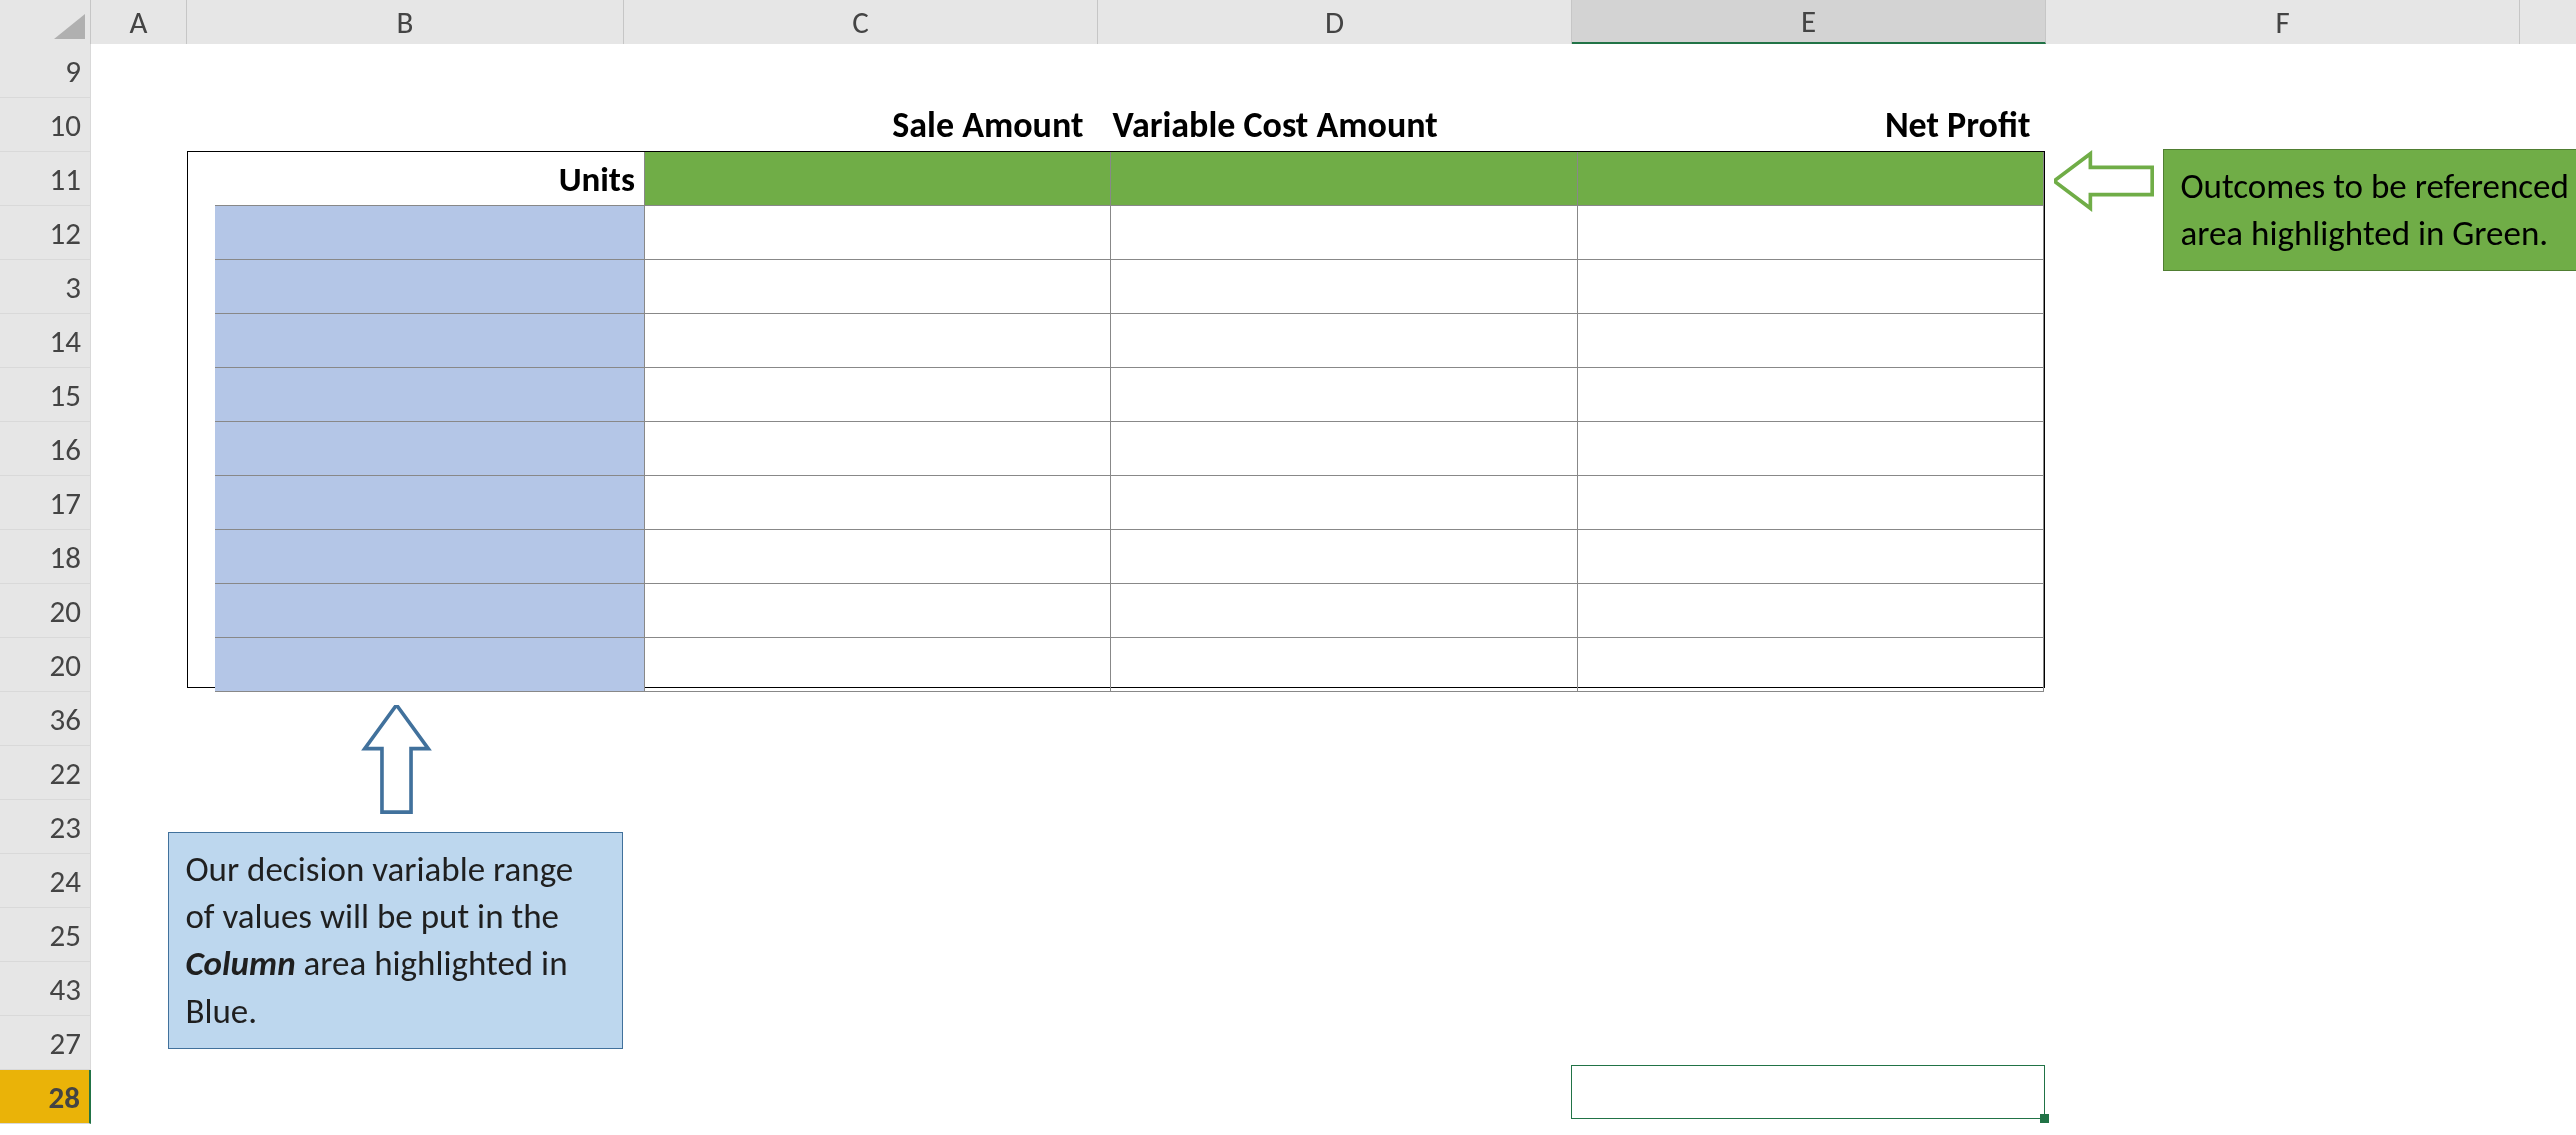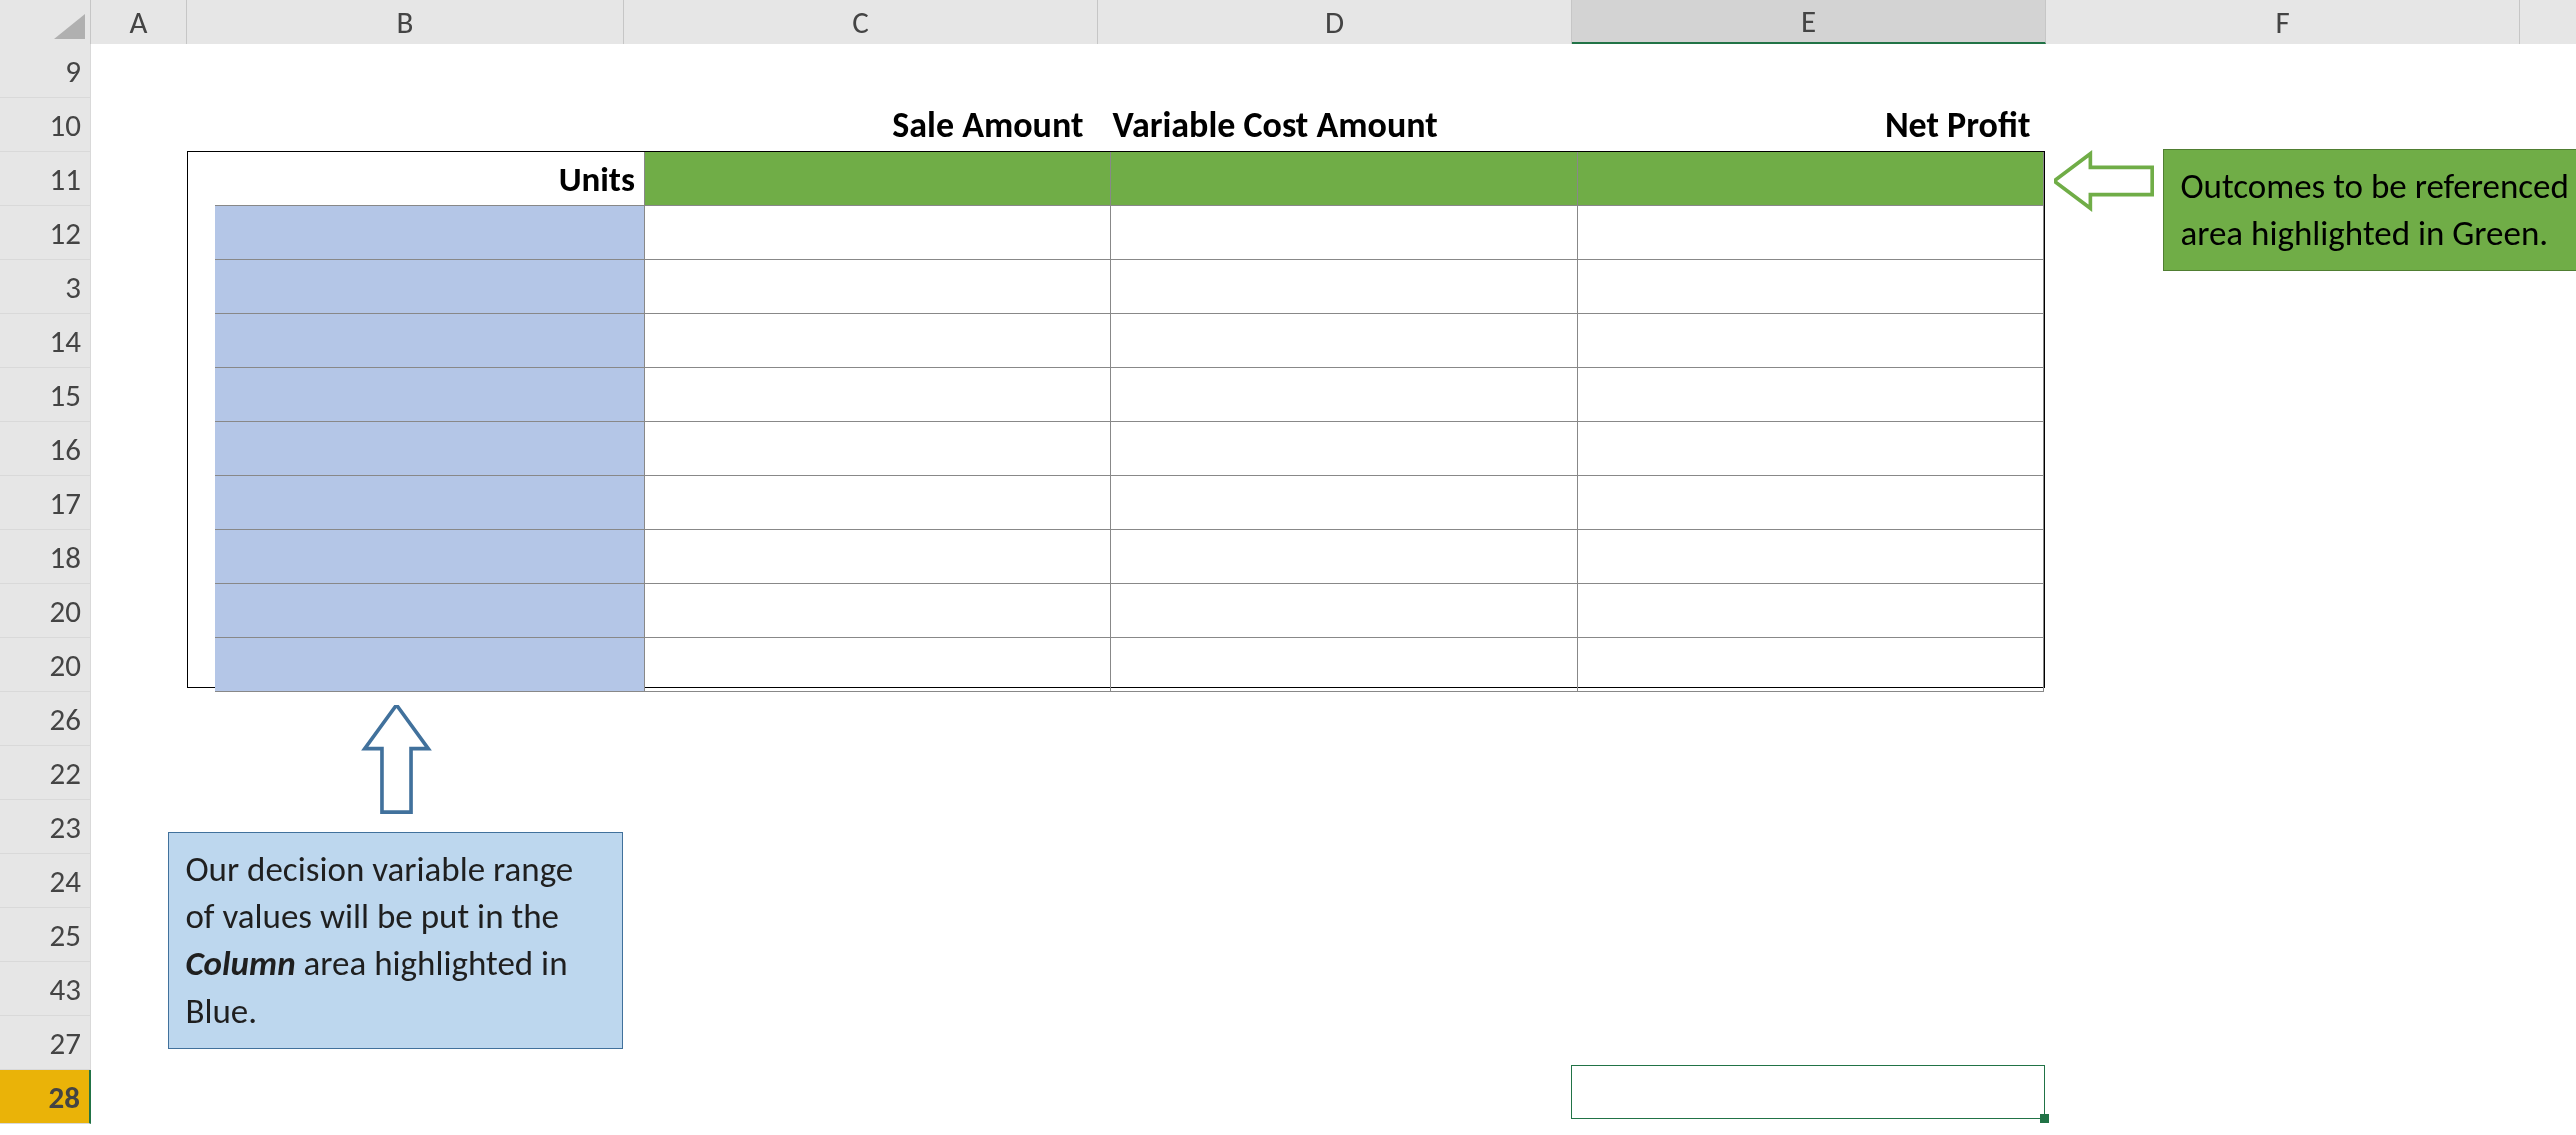--- a/index.html
+++ b/index.html
@@ -202,21 +202,21 @@
     <div class="row-head">11</div>
     <div class="row-head">12</div>
     <div class="row-head">3</div>
     <div class="row-head">14</div>
     <div class="row-head">15</div>
     <div class="row-head">16</div>
     <div class="row-head">17</div>
     <div class="row-head">18</div>
     <div class="row-head">20</div>
     <div class="row-head">20</div>
-    <div class="row-head">26</div>
+    <div class="row-head">36</div>
     <div class="row-head">22</div>
     <div class="row-head">23</div>
     <div class="row-head">24</div>
     <div class="row-head">25</div>
     <div class="row-head">43</div>
     <div class="row-head">27</div>
     <div class="row-head sel">28</div>
   </div>
 
   <div class="grid">

